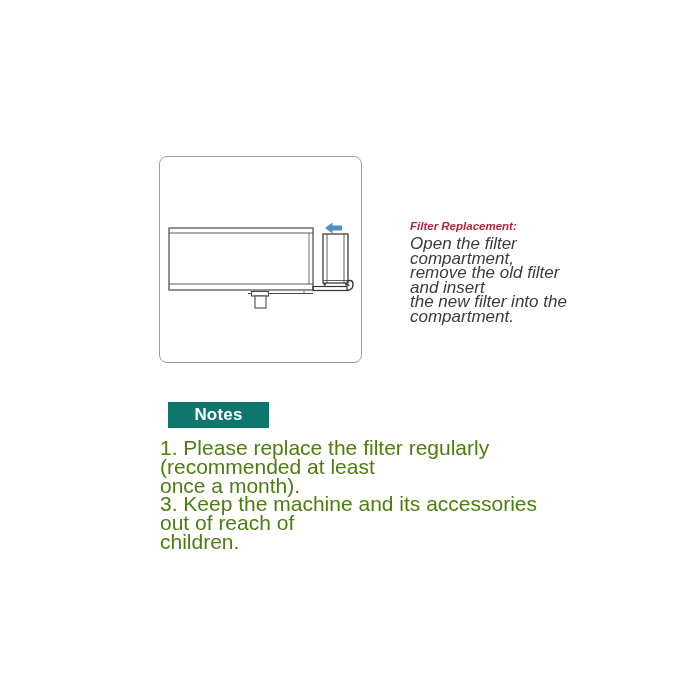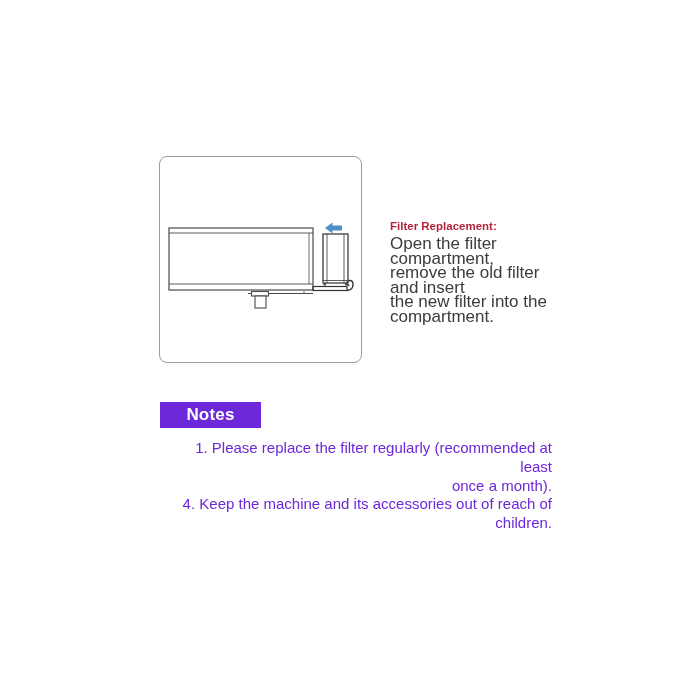--- a/index.html
+++ b/index.html
@@ -28,70 +28,70 @@
     box-sizing: content-box;
   }
   .diagram-box svg {
     position: absolute;
     left: 0;
     top: 0;
   }
   
   .callout {
     position: absolute;
-    left: 390px;
+    left: 410px;
     top: 219px;
     width: 160px;
+    font-style: italic;
   }
   .callout-title {
     font-size: 11.5px;
     font-weight: bold;
     color: #b3243c;
     line-height: 14px;
     margin: 0;
   }
   .callout-body {
     margin: 4px 0 0 0;
     font-size: 17px;
     line-height: 14.6px;
     color: #3b3b3b;
     white-space: pre-line;
   }
   
   .notes-header {
     position: absolute;
-    left: 160px;
+    left: 168px;
     top: 402px;
     width: 101px;
     height: 26px;
-    background: #6d28d9;
+    background: #0f766e;
     display: flex;
     align-items: center;
     justify-content: center;
   }
   .notes-header span {
     color: #ffffff;
     font-size: 17px;
     font-weight: bold;
     letter-spacing: 0.2px;
   }
   
   .notes-list {
     position: absolute;
     left: 160px;
     top: 439px;
     width: 392px;
   }
   .notes-list p {
     margin: 0;
-    font-size: 15px;
+    font-size: 21px;
     line-height: 18.8px;
-    color: #6d28d9;
+    color: #4d7c0f;
     white-space: pre-line;
-    text-align: right;
   }
 </style>
 </head>
 <body>
 
 <div class="canvas">
 
   <div class="diagram-box">
     <svg width="201" height="205" viewBox="0 0 201 205">
 
@@ -138,17 +138,17 @@
 compartment.</p>
   </div>
 
   <div class="notes-header">
     <span>Notes</span>
   </div>
 
   <div class="notes-list">
     <p>1. Please replace the filter regularly (recommended at least
 once a month).</p>
-    <p>4. Keep the machine and its accessories out of reach of
+    <p>3. Keep the machine and its accessories out of reach of
 children.</p>
   </div>
 
 </div>
 
 </body></html>

